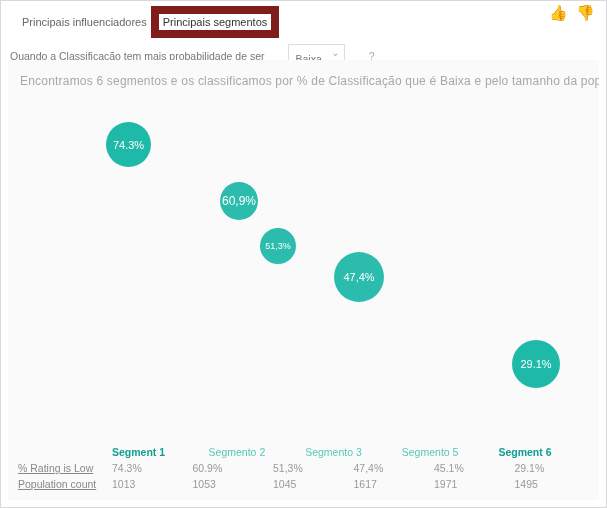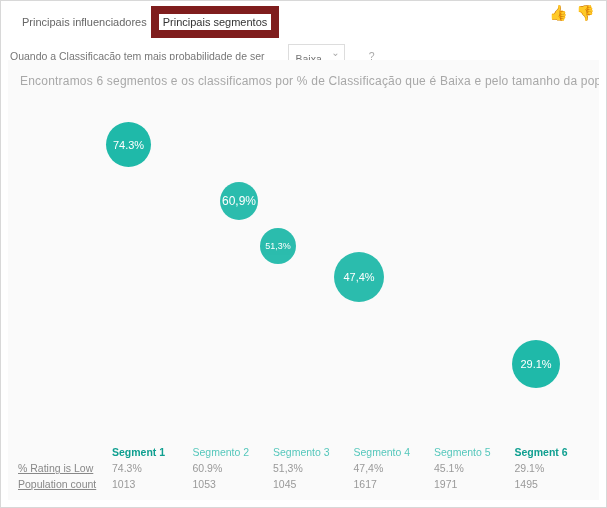--- a/index.html
+++ b/index.html
@@ -59,21 +59,20 @@
       <div class="bubble dim" style="left: 326px; top: 142px; width: 50px; height: 50px; font-size: 11px;">47,4%</div>
       <div class="bubble" style="left: 504px; top: 230px; width: 48px; height: 48px; font-size: 11px;">29.1%</div>
     </div>
 
   <div class="table">
     <div class="trow head" id="row-head">
       <div class="label"></div>
     <div class="cell strong">Segment 1</div>
         <div class="cell">Segmento 2</div>
         <div class="cell">Segmento 3</div>
-        <div class="cell">Segmento 4</div>
         <div class="cell">Segmento 5</div>
         <div class="cell strong">Segment 6</div>
       </div>
     <div class="trow" id="row-rating">
       <div class="label">% Rating is Low</div>
     <div class="cell">74.3%</div>
         <div class="cell">60.9%</div>
         <div class="cell">51,3%</div>
         <div class="cell">47,4%</div>
         <div class="cell">45.1%</div>

